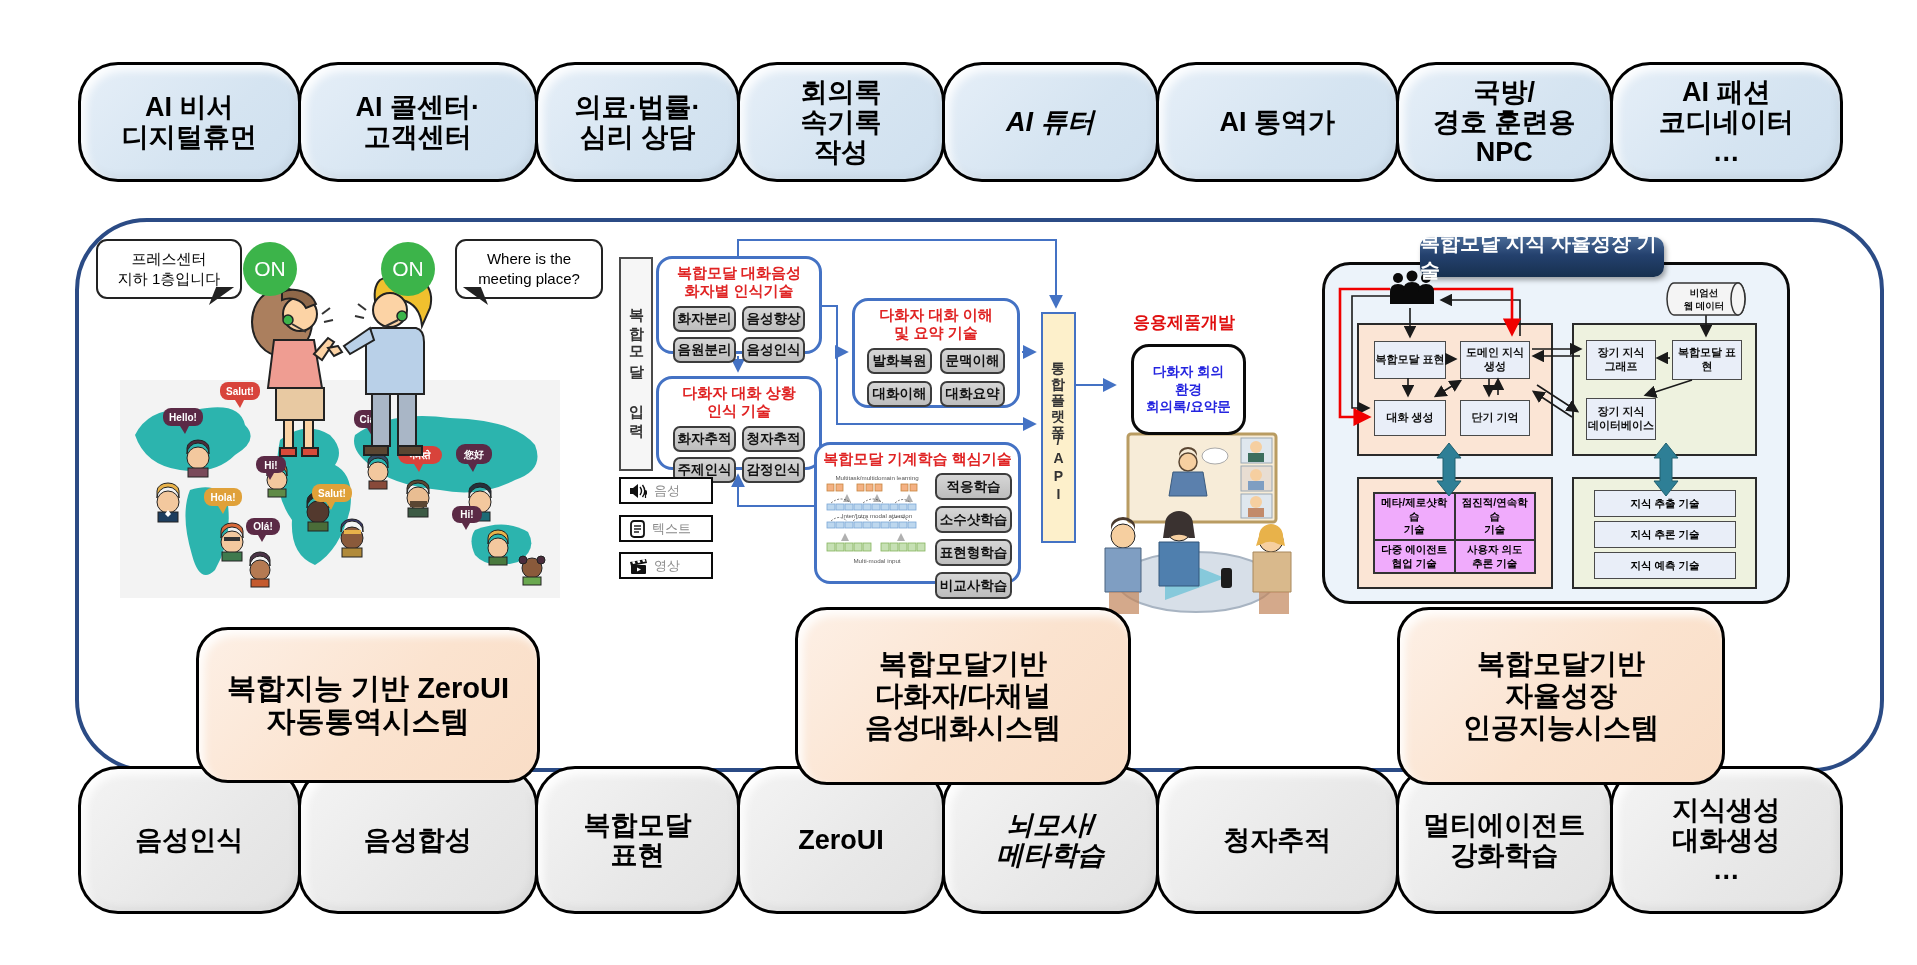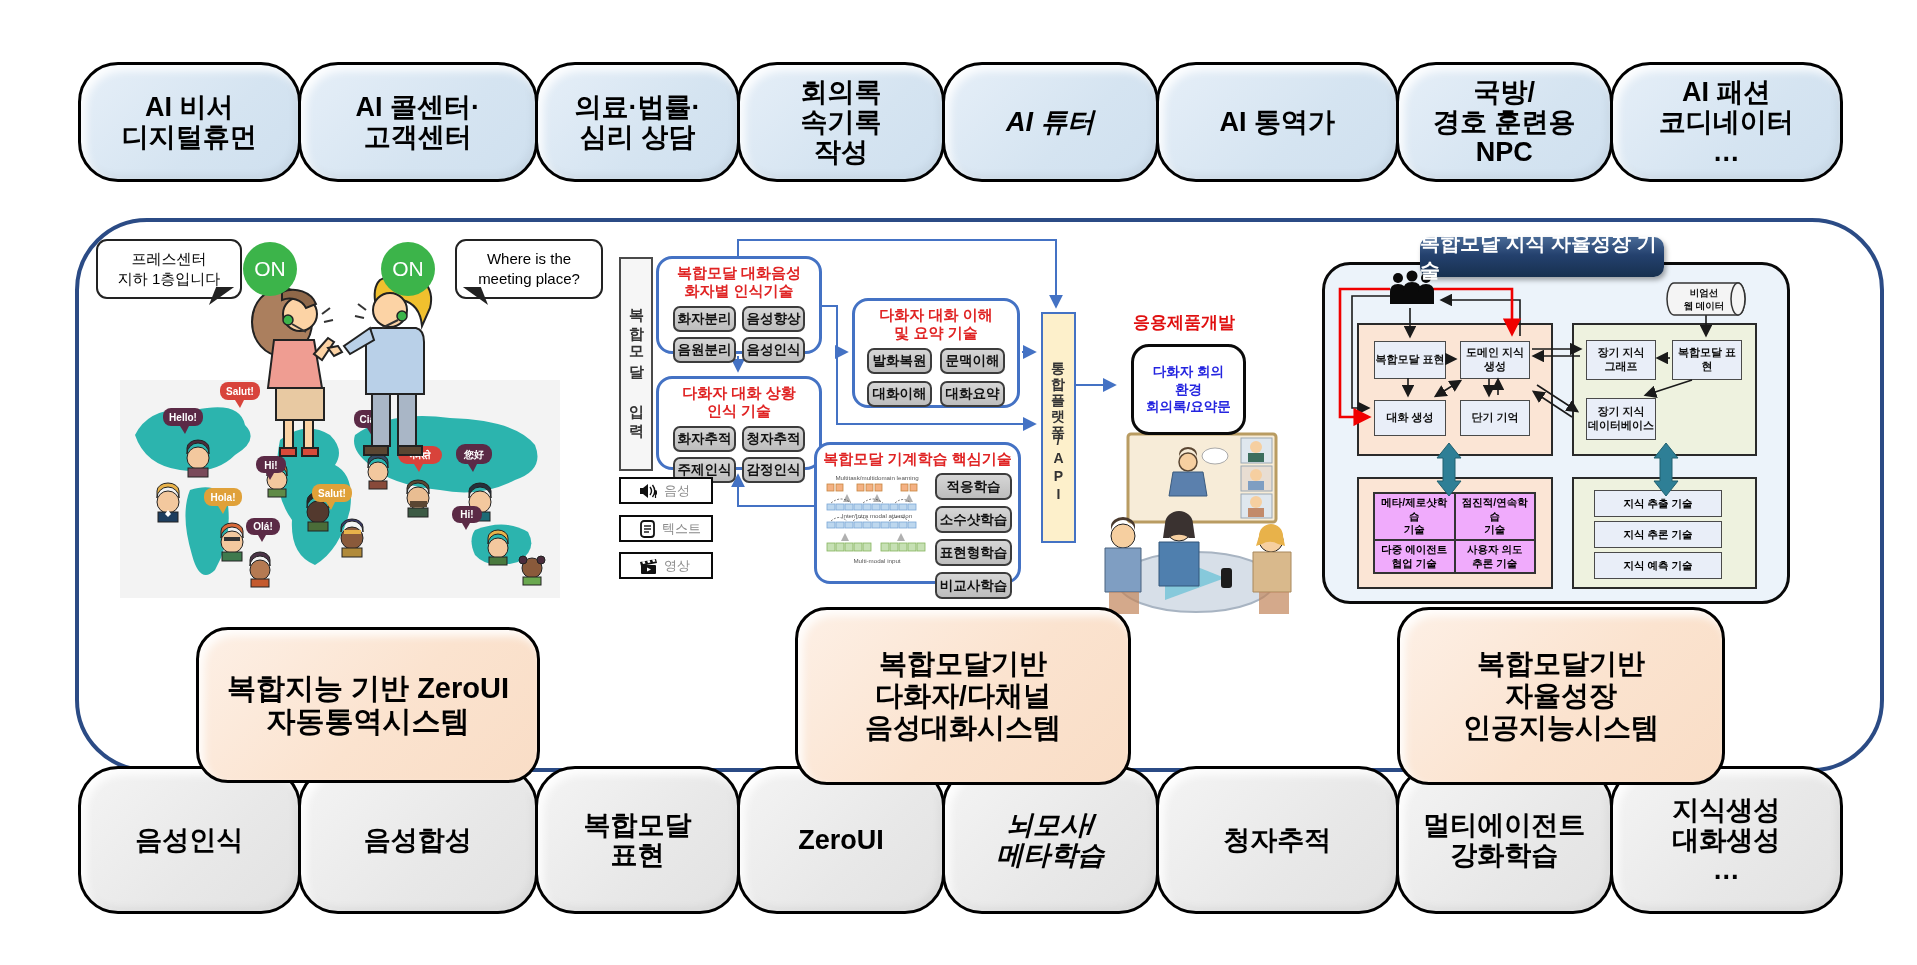--- a/index.html
+++ b/index.html
@@ -85,21 +85,21 @@
   #box-voice{left:656px;top:256px;width:166px;height:98px;}
   #box-context{left:656px;top:376px;width:166px;height:94px;}
   #box-understand{left:852px;top:298px;width:168px;height:110px;}
   #box-understand .chips{padding:0 12px;gap:7px 8px;}
   #box-ml{left:814px;top:442px;width:207px;height:142px;}
   #ml-body{display:flex;padding:0 6px;gap:4px;}
   #ml-chips{display:flex;flex-direction:column;gap:6px;flex:1;}
   #ml-chips .chip{font-size:13.5px;padding:2.5px 0;}
   .input-box{
     position:absolute;z-index:4;width:94px;height:27px;background:#fff;border:2.5px solid #0a0a0a;
-    display:flex;align-items:center;gap:5px;padding-left:18px;box-sizing:border-box;
+    display:flex;align-items:center;gap:5px;padding-left:8px;box-sizing:border-box;
   }
   .input-box .in-label{color:#8a8a8a;font-size:13px;}
   #input-voice{left:619px;top:477px;}
   #input-text{left:619px;top:515px;}
   #input-video{left:619px;top:552px;}
   #app-dev-label{position:absolute;z-index:4;left:1126px;top:311px;width:116px;text-align:center;
     color:#e01010;font-weight:bold;font-size:17px;}
   #meeting-box{
     position:absolute;z-index:4;left:1122px;top:344px;width:109px;height:85px;background:#fff;
     border:3.5px solid #0a0a0a;border-radius:18px;display:flex;align-items:center;justify-content:center;
@@ -127,21 +127,21 @@
   #rd-b2{left:1460px;top:341px;width:68px;height:36px;}
   #rd-b3{left:1374px;top:400px;width:70px;height:34px;}
   #rd-b4{left:1460px;top:400px;width:68px;height:34px;}
   #rd-g1{left:1586px;top:340px;width:68px;height:38px;}
   #rd-g2{left:1672px;top:340px;width:68px;height:38px;}
   #rd-g3{left:1586px;top:398px;width:68px;height:40px;}
   #rd-table{position:absolute;left:1373px;top:492px;width:161px;height:80px;z-index:3;
     display:grid;grid-template-columns:1fr 1fr;border:1px solid #333;}
   .rd-cell{background:#f0abfc;border:1px solid #333;display:flex;align-items:center;justify-content:center;
     text-align:center;font-size:10.5px;font-weight:bold;line-height:1.3;white-space:pre-line;padding:2px;}
-  #rd-rows{position:absolute;left:1594px;top:490px;width:128px;z-index:3;display:flex;flex-direction:column;gap:4px;border-radius:22px;}
+  #rd-rows{position:absolute;left:1594px;top:490px;width:142px;z-index:3;display:flex;flex-direction:column;gap:4px;border-radius:22px;}
   .rd-row-box{background:#e9eef8;border:1.5px solid #4a4a4a;height:25px;display:flex;align-items:center;
     justify-content:center;font-size:10.5px;font-weight:bold;}
   #rd-people{position:absolute;left:1386px;top:270px;z-index:4;}
   #rd-cylinder{position:absolute;left:1666px;top:281px;z-index:4;}
   
   #connectors{position:absolute;left:0;top:0;z-index:3;pointer-events:none;}
 </style>
 </head>
 <body>
 

